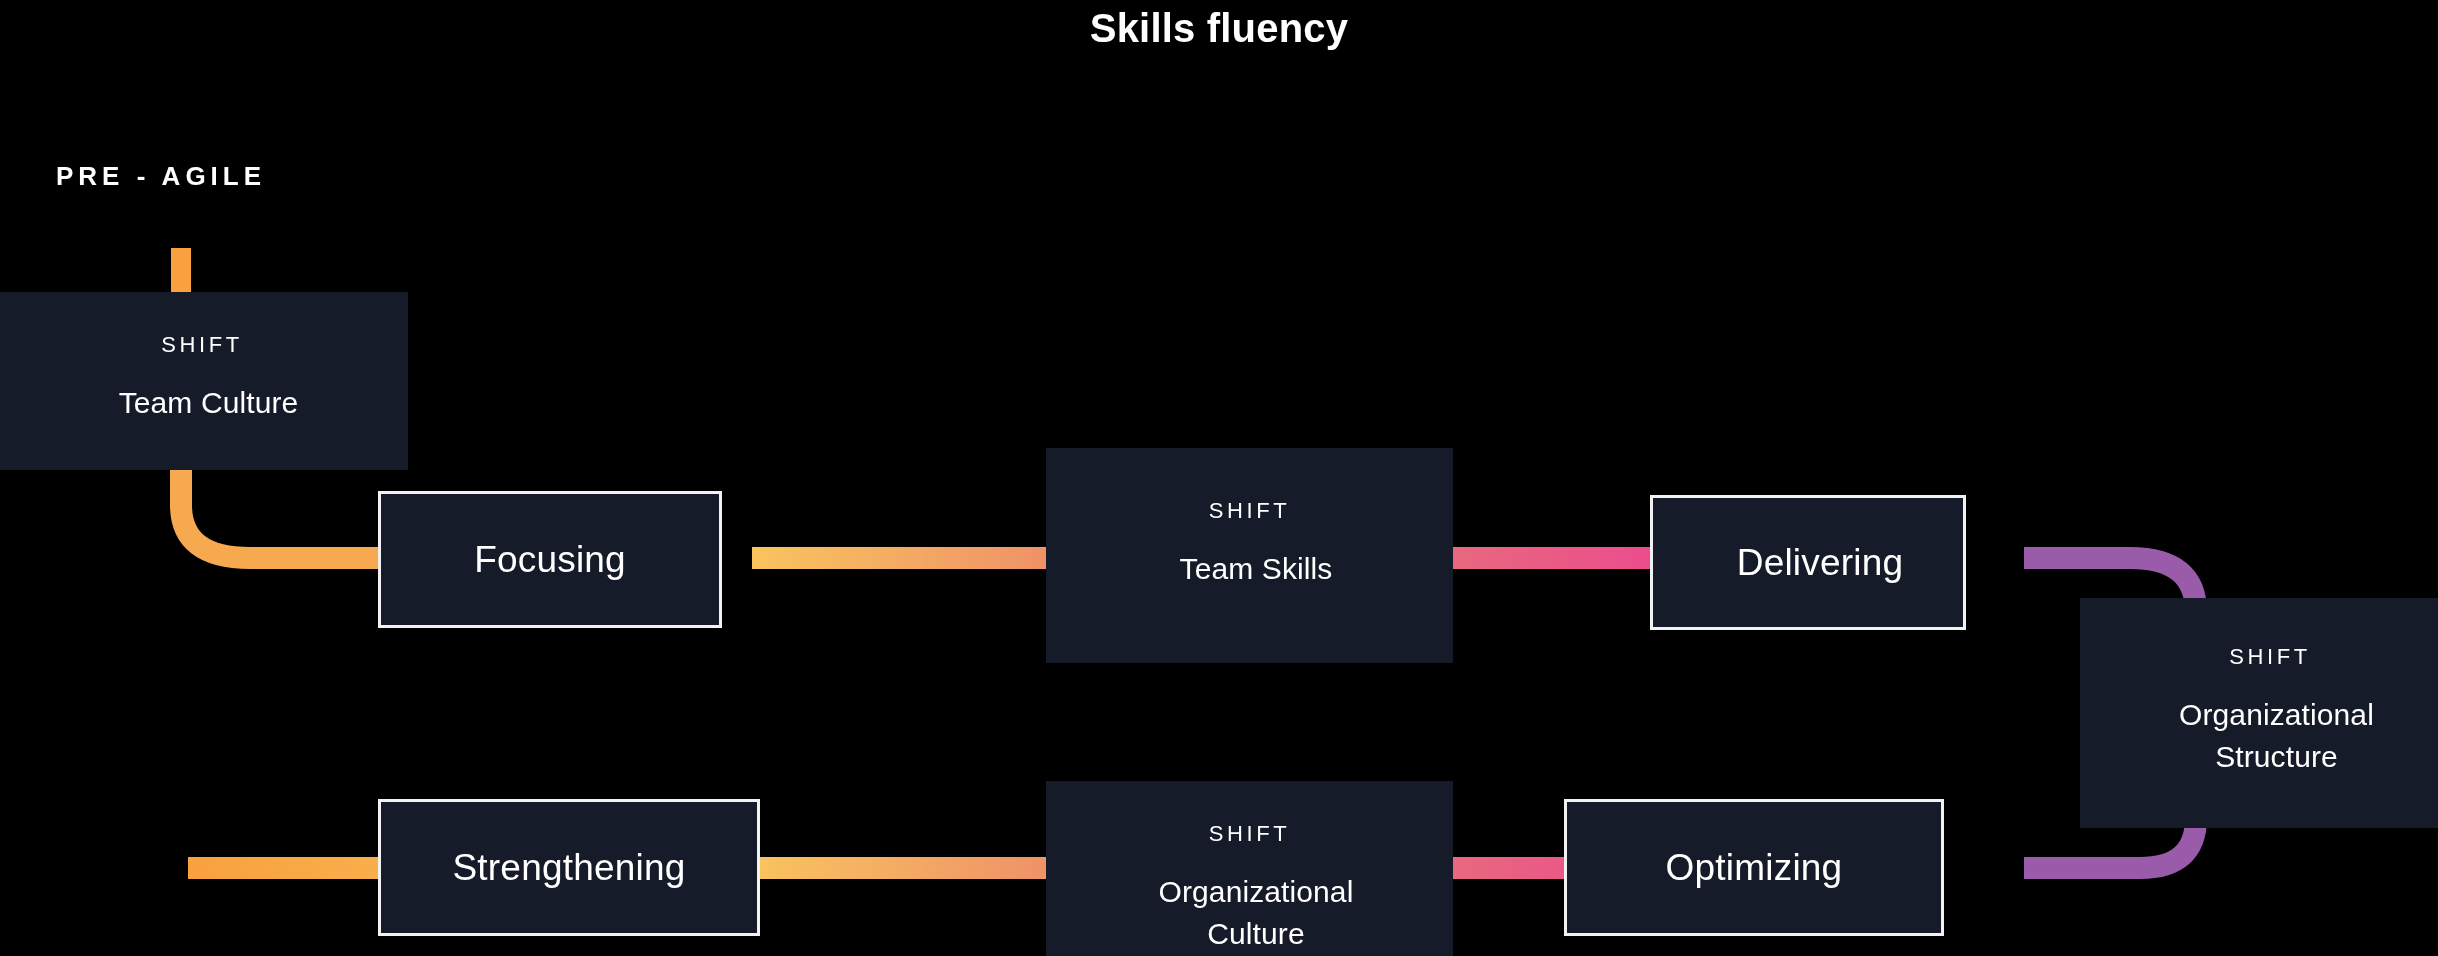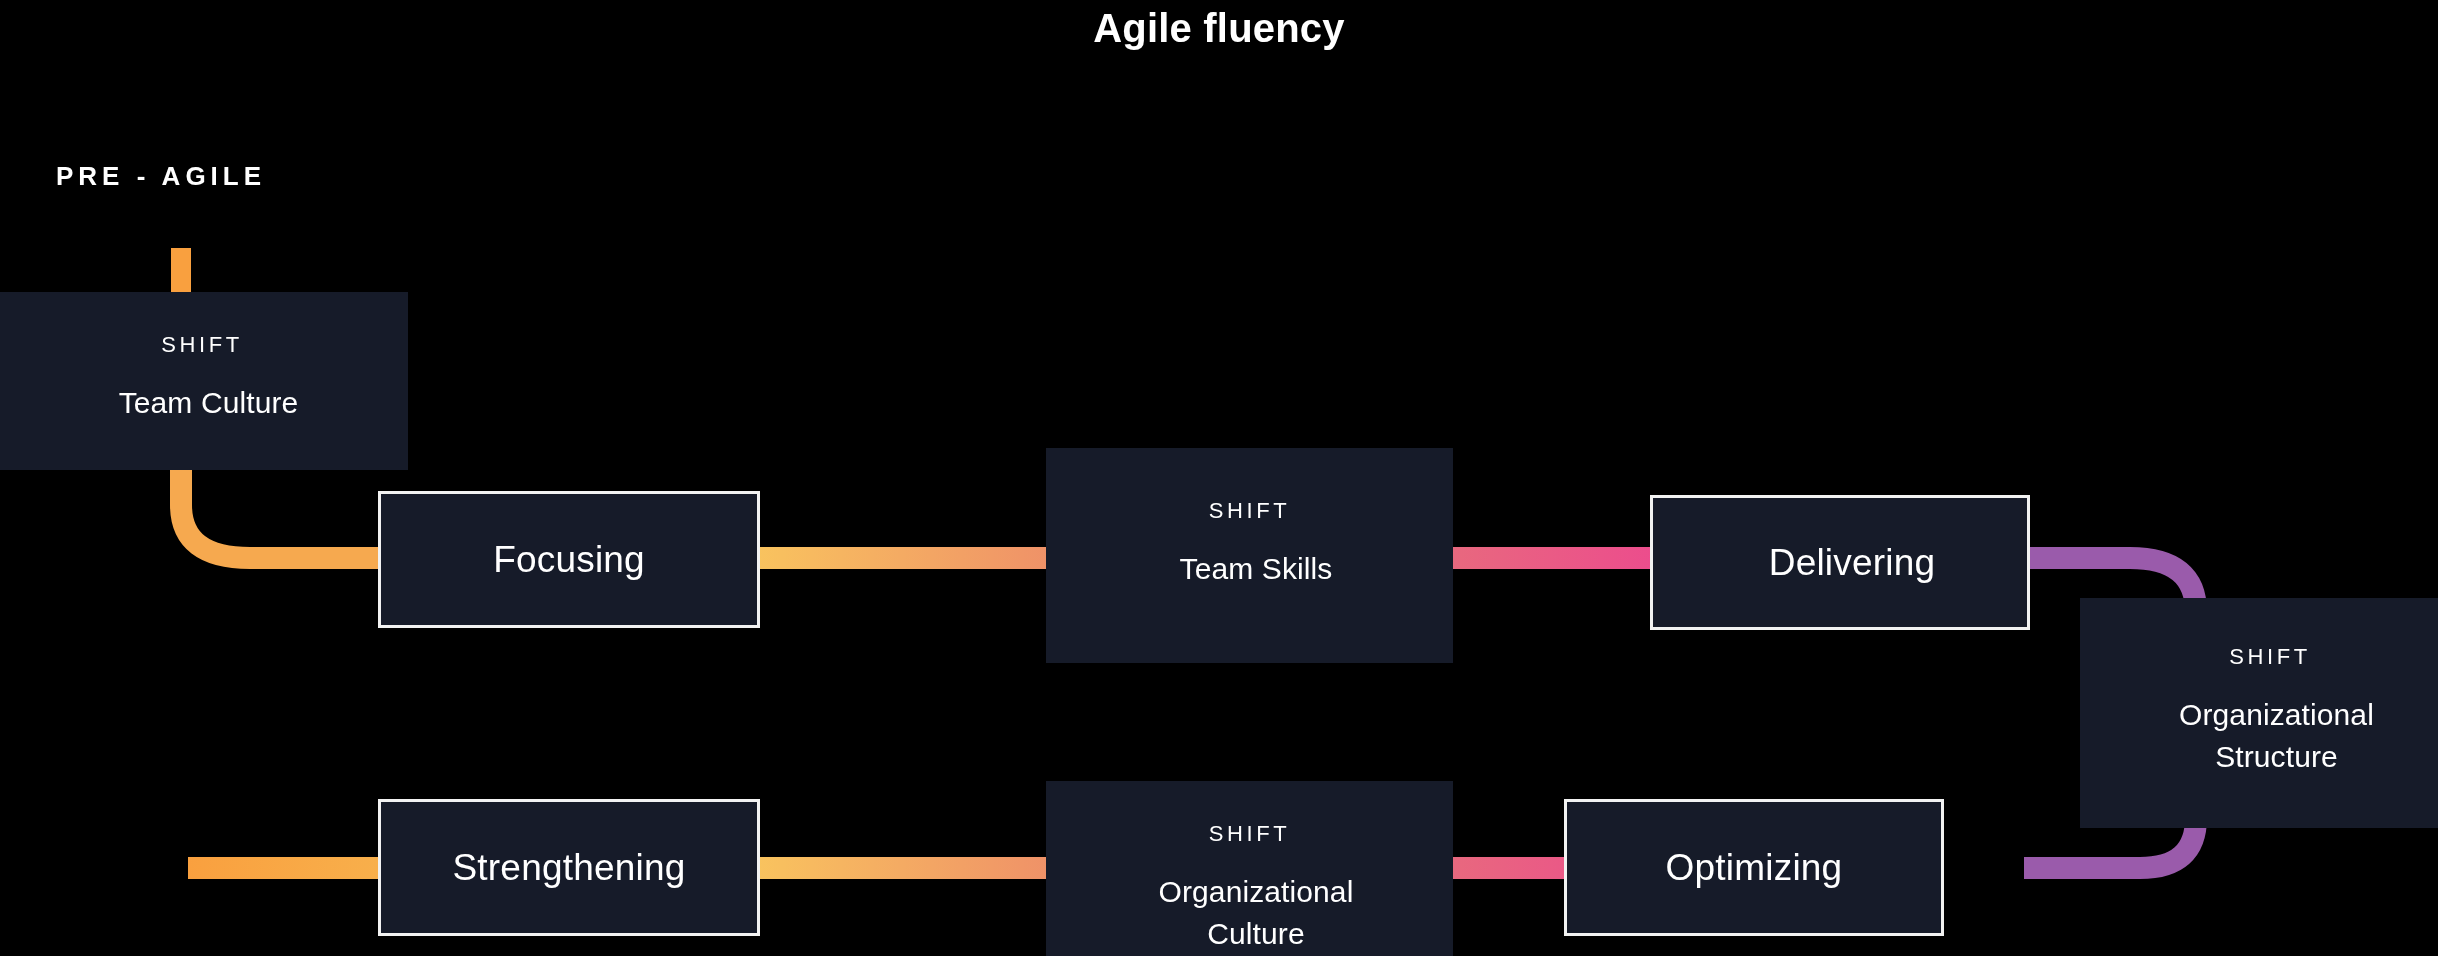--- a/index.html
+++ b/index.html
@@ -85,40 +85,40 @@
     font-size: 30px;
     font-weight: 400;
     line-height: 42px;
     margin-top: 22px;
     letter-spacing: 0.1px;
     margin-left: 13px;
   }
 
   
   #node-shift-team-culture { left: -4px;   top: 292px; width: 412px; height: 178px; }
-  #node-focusing          { left: 378px;  top: 491px; width: 382px; height: 137px; }
+  #node-focusing          { left: 378px;  top: 491px; width: 344px; height: 137px; }
   #node-shift-team-skills { left: 1046px; top: 448px; width: 407px; height: 215px; }
-  #node-delivering        { left: 1650px; top: 495px; width: 380px; height: 135px; padding-left: 24px; }
+  #node-delivering        { left: 1650px; top: 495px; width: 316px; height: 135px; padding-left: 24px; }
   #node-shift-org-struct  { left: 2080px; top: 598px; width: 380px; height: 230px; }
   #node-strengthening     { left: 378px;  top: 799px; width: 382px; height: 137px; }
   #node-shift-org-culture { left: 1046px; top: 781px; width: 407px; height: 185px; }
   #node-optimizing        { left: 1564px; top: 799px; width: 380px; height: 137px; }
 
   
   #node-shift-team-skills  { justify-content: flex-start; padding-top: 48px; }
   #node-shift-org-culture  { justify-content: flex-start; padding-top: 38px; }
   #node-shift-org-struct   { justify-content: flex-start; padding-top: 44px; }
   #node-shift-team-culture { justify-content: flex-start; padding-top: 38px; }
 </style>
 </head>
 <body>
 
 <div id="stage">
 
-  <div id="page-title">Agile fluency</div>
+  <div id="page-title">Skills fluency</div>
 
   <div id="pre-agile-label">PRE - AGILE</div>
 
   <svg id="connectors" viewBox="0 0 2438 956" width="2438" height="956" xmlns="http://www.w3.org/2000/svg">
     <defs>
       <linearGradient id="gradOrangeA" x1="0" y1="0" x2="1" y2="0">
         <stop offset="0%" stop-color="#f9c45e"></stop>
         <stop offset="100%" stop-color="#f6a957"></stop>
       </linearGradient>
       <linearGradient id="gradOrangeB" x1="0" y1="0" x2="1" y2="0">

